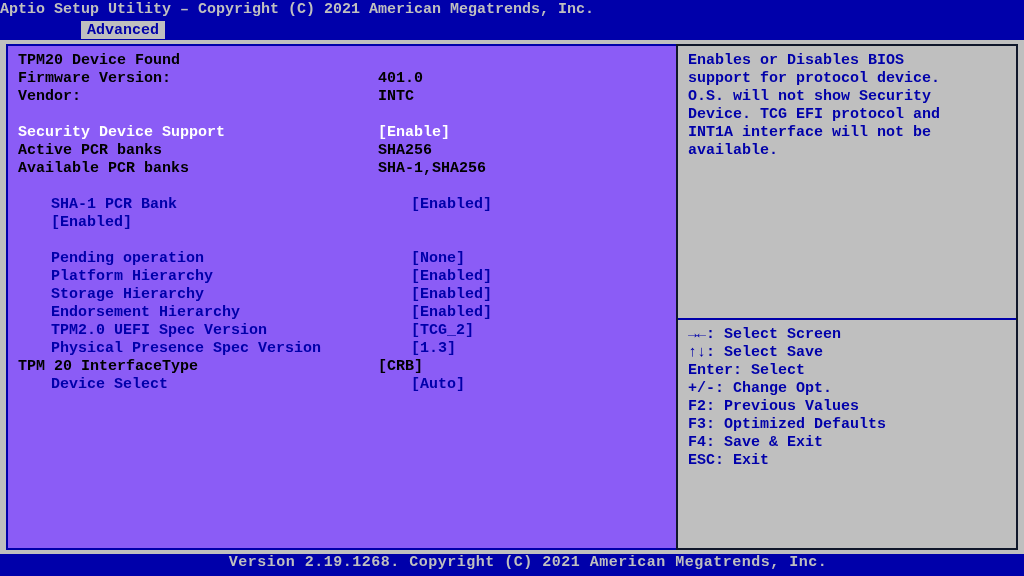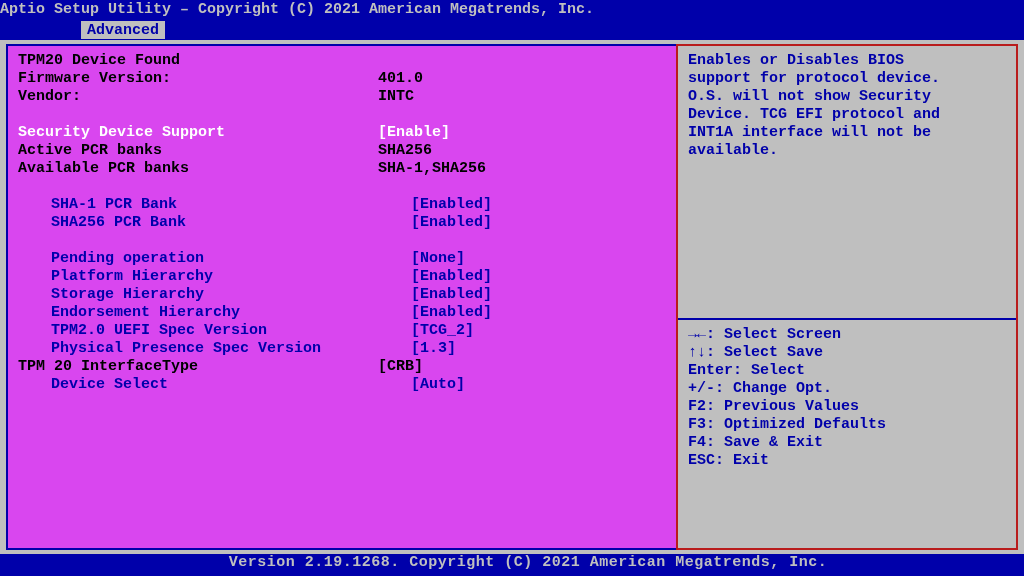--- a/index.html
+++ b/index.html
@@ -42,26 +42,26 @@
   }
   .panel-row {
     display: flex;
     height: 100%;
   }
   .main-panel {
     flex: 0 0 670px;
     border: 2px solid #0000aa;
     border-right: none;
     padding: 6px 10px 6px 10px;
-    background: #d946ef;
+    background: #8b5cf6;
     position: relative;
   }
   .help-panel {
     flex: 1;
-    border: 2px solid #b91c1c;
+    border: 2px solid #0f172a;
     padding: 6px 10px 6px 10px;
     background: #bfbfbf;
     color: #0000aa;
     font-weight: bold;
     display: flex;
     flex-direction: column;
   }
   .help-panel .hr {
     border: none;
     border-top: 2px solid #0000aa;
@@ -131,21 +131,20 @@
         <span class="value">SHA-1,SHA256</span>
       </div>
 
       <div class="blank"></div>
 
       <div class="line opt">
         <span class="label">SHA-1 PCR Bank</span>
         <span class="value">[Enabled]</span>
       </div>
       <div class="line opt">
-        <span class="label">SHA256 PCR Bank</span>
         <span class="value">[Enabled]</span>
       </div>
 
       <div class="blank"></div>
 
       <div class="line opt">
         <span class="label">Pending operation</span>
         <span class="value">[None]</span>
       </div>
       <div class="line opt">

